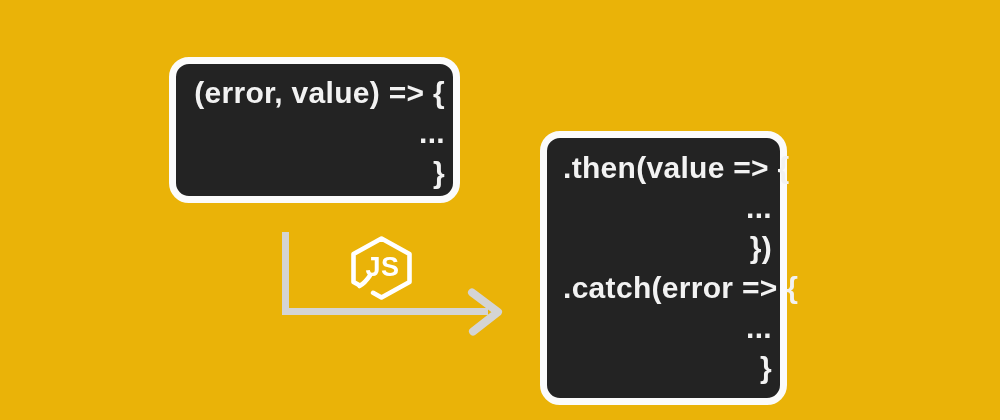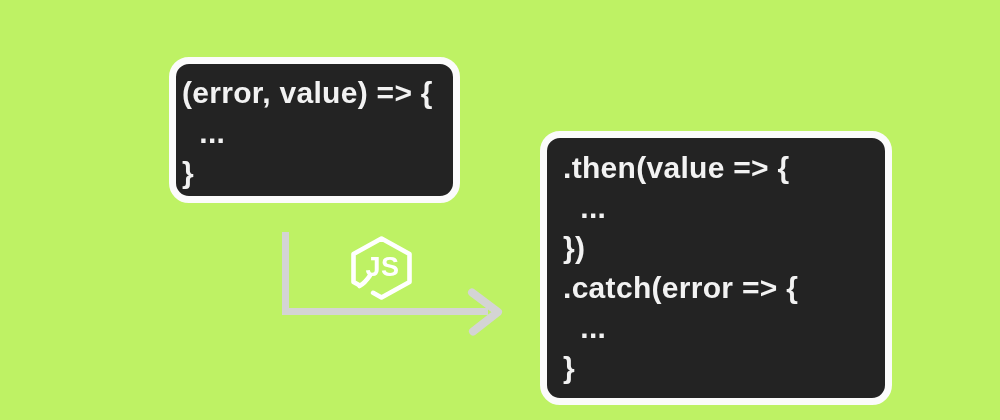--- a/index.html
+++ b/index.html
@@ -1,22 +1,23 @@
 <!DOCTYPE html>
 <html><head>
 <meta charset="utf-8">
 <style>
   html, body { margin: 0; padding: 0; background: #212121; }
   .stage {
     position: relative;
     width: 1000px;
     height: 420px;
-    background: #bef264;
+    background: #eab308;
     overflow: hidden;
     font-family: "Liberation Sans", sans-serif;
+    text-align: right;
   }
   .code-box {
     position: absolute;
     box-sizing: border-box;
     border: 7px solid #fbfbfb;
     border-radius: 20px;
     background: #232323;
     color: #f2f2f2;
     font-weight: 700;
     font-size: 30px;
@@ -24,21 +25,21 @@
     letter-spacing: 0.3px;
   }
   .code-line { white-space: pre; }
   .box-callback {
     left: 169px; top: 57px;
     width: 291px; height: 146px;
     padding: 9px 8px 0 6px;
   }
   .box-promise {
     left: 540px; top: 131px;
-    width: 352px; height: 274px;
+    width: 247px; height: 274px;
     padding: 10px 8px 0 16px;
   }
   .flow-arrow {
     position: absolute;
     left: 266px; top: 226px;
     overflow: visible;
   }
   .flow-arrow .seg {
     stroke: #d4d4d4;
     stroke-width: 7;

